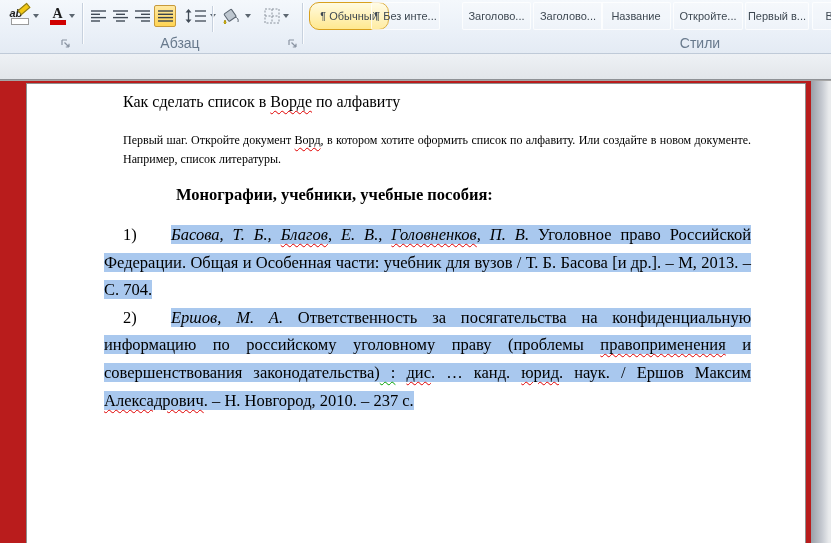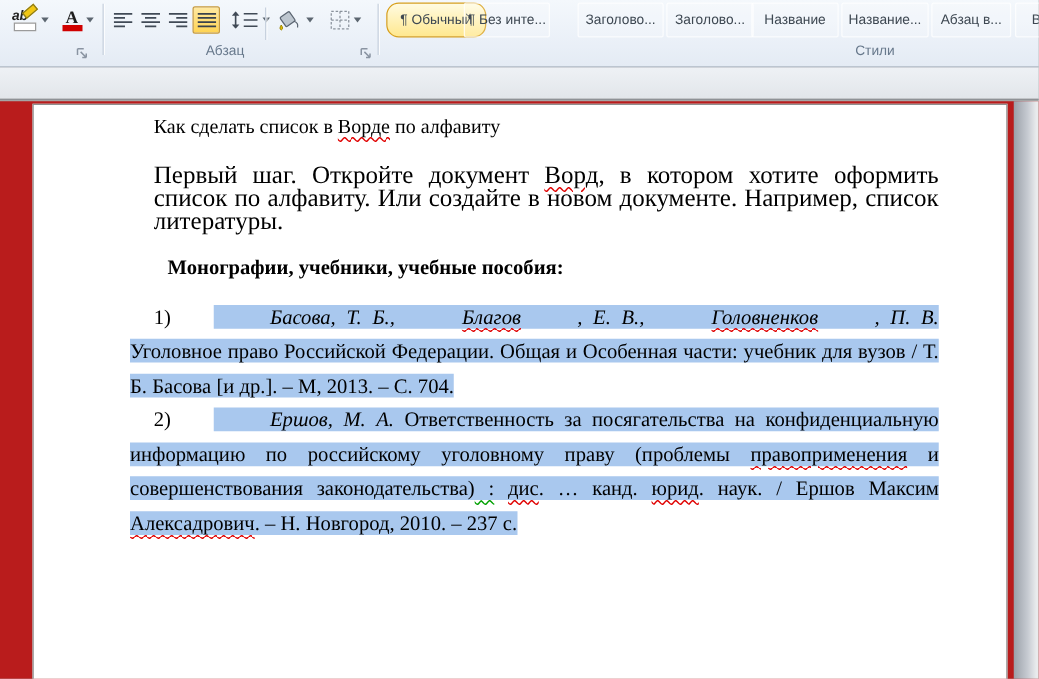--- a/index.html
+++ b/index.html
@@ -11,21 +11,21 @@
           background:linear-gradient(#f4f8fc,#e9eff7 70%,#e4ebf4);
           border-bottom:1px solid #bfcad8;}
   .vdiv{position:absolute;top:3px;height:41px;width:1px;background:#c7d1de;
         box-shadow:1px 0 0 rgba(255,255,255,.8);}
   .vdiv.small{top:6px;height:26px;}
   .rbtn{position:absolute;display:flex;align-items:center;justify-content:center;
         background:transparent;border:1px solid transparent;border-radius:2px;padding:0;cursor:default;}
   .rbtn.active{background:linear-gradient(#ffe9a2,#ffd453);border:1px solid #c79a3c;}
   .drop{width:0;height:0;border-left:3.5px solid transparent;border-right:3.5px solid transparent;
         border-top:4px solid #5c6670;margin-left:3px;}
-  .glabel{position:absolute;top:35px;font-size:11px;color:#68798c;text-align:center;}
+  .glabel{position:absolute;top:35px;font-size:14px;color:#68798c;text-align:center;}
   .launcher{position:absolute;top:35px;width:12px;height:12px;display:block;}
 
   
   .hl-icon{position:relative;width:20px;height:20px;}
   .hl-icon .ab{position:absolute;left:0;top:1px;font-size:11px;font-weight:bold;color:#222;font-style:italic;}
   .hl-icon .pen{position:absolute;right:0;top:0;width:10px;height:4px;background:#f2c713;
                 border:1px solid #8a7a1d;transform:rotate(-40deg);}
   .hl-icon .bar{position:absolute;left:1px;bottom:1px;width:16px;height:5px;background:#fff;border:1px solid #9b9b9b;}
   .fc-icon{position:relative;width:16px;height:20px;text-align:center;}
   .fc-icon .A{font-family:"Liberation Serif",serif;font-size:14px;font-weight:bold;color:#1c1c1c;line-height:14px;}
@@ -44,27 +44,27 @@
   
   .docarea{position:absolute;left:0;top:81px;width:831px;height:463px;background:#b91c1c;}
   .scrollstrip{position:absolute;left:811px;top:0;width:20px;height:100%;
                background:linear-gradient(to right,#9aa0a8,#c6cad1 55%,#e9ebed 90%);}
   .page{position:absolute;left:26px;top:2px;width:780px;height:470px;background:#ffffff;
         border:1px solid #8f8f8f;box-sizing:border-box;
         padding:8px 54px 0 77px;
         font-family:"Liberation Serif","DejaVu Serif",serif;font-size:16.5px;color:#000;}
 
   .title{margin:0 0 0 19px;line-height:19px;font-size:16px;}
-  .intro{margin:20px 0 0 19px;text-align:justify;line-height:18.5px;font-size:20px;}
-  .heading{margin:17px 0 0 30px;font-weight:bold;line-height:19px;}
+  .intro{margin:20px 0 0 19px;text-align:justify;line-height:18.5px;font-size:12px;}
+  .heading{margin:17px 0 0 72px;font-weight:bold;line-height:19px;}
   .entries{margin-top:17px;}
   .entry{text-align:justify;line-height:27.6px;text-indent:19px;margin:0;}
   .num{display:inline-block;width:48px;text-indent:0;}
   .sel{background:#a9c8ee;}
-  .i{font-style:italic;padding-left:45px;}
+  .i{font-style:italic;}
   .sp-red{text-decoration-line:underline;text-decoration-style:wavy;
           text-decoration-color:#e00000;text-decoration-thickness:1px;text-underline-offset:3px;}
   .sp-green{text-decoration-line:underline;text-decoration-style:wavy;
           text-decoration-color:#00a000;text-decoration-thickness:1px;text-underline-offset:3px;}
 </style>
 </head>
 <body>
 
 <div class="app">
 
@@ -184,22 +184,22 @@
     </span>
 
     <div class="vdiv" style="left:302px;"></div>
 
     <div id="styles-gallery">
         <div class="stylebox selected" style="left: 309px; width: 78px; border-radius: 10px;">¶ Обычный</div>
         <div class="stylebox" style="left: 371px; width: 67px;">¶ Без инте...</div>
         <div class="stylebox" style="left: 462px; width: 67px;">Заголово...</div>
         <div class="stylebox" style="left: 533px; width: 68px;">Заголово...</div>
         <div class="stylebox" style="left: 601px; width: 68px;">Название</div>
-        <div class="stylebox" style="left: 673px; width: 68px;">Название...</div>
-        <div class="stylebox" style="left: 745px; width: 62px;">Абзац в...</div>
+        <div class="stylebox" style="left: 673px; width: 68px;">Откройте...</div>
+        <div class="stylebox" style="left: 745px; width: 62px;">Первый в...</div>
         <div class="stylebox" style="left: 812px; width: 40px;">Вы</div>
       </div>
 
     <span class="glabel" style="left:610px;width:180px;">Стили</span>
   </div>
 
   <div class="band"></div>
 
   <div class="docarea">
     <div class="scrollstrip"></div>

